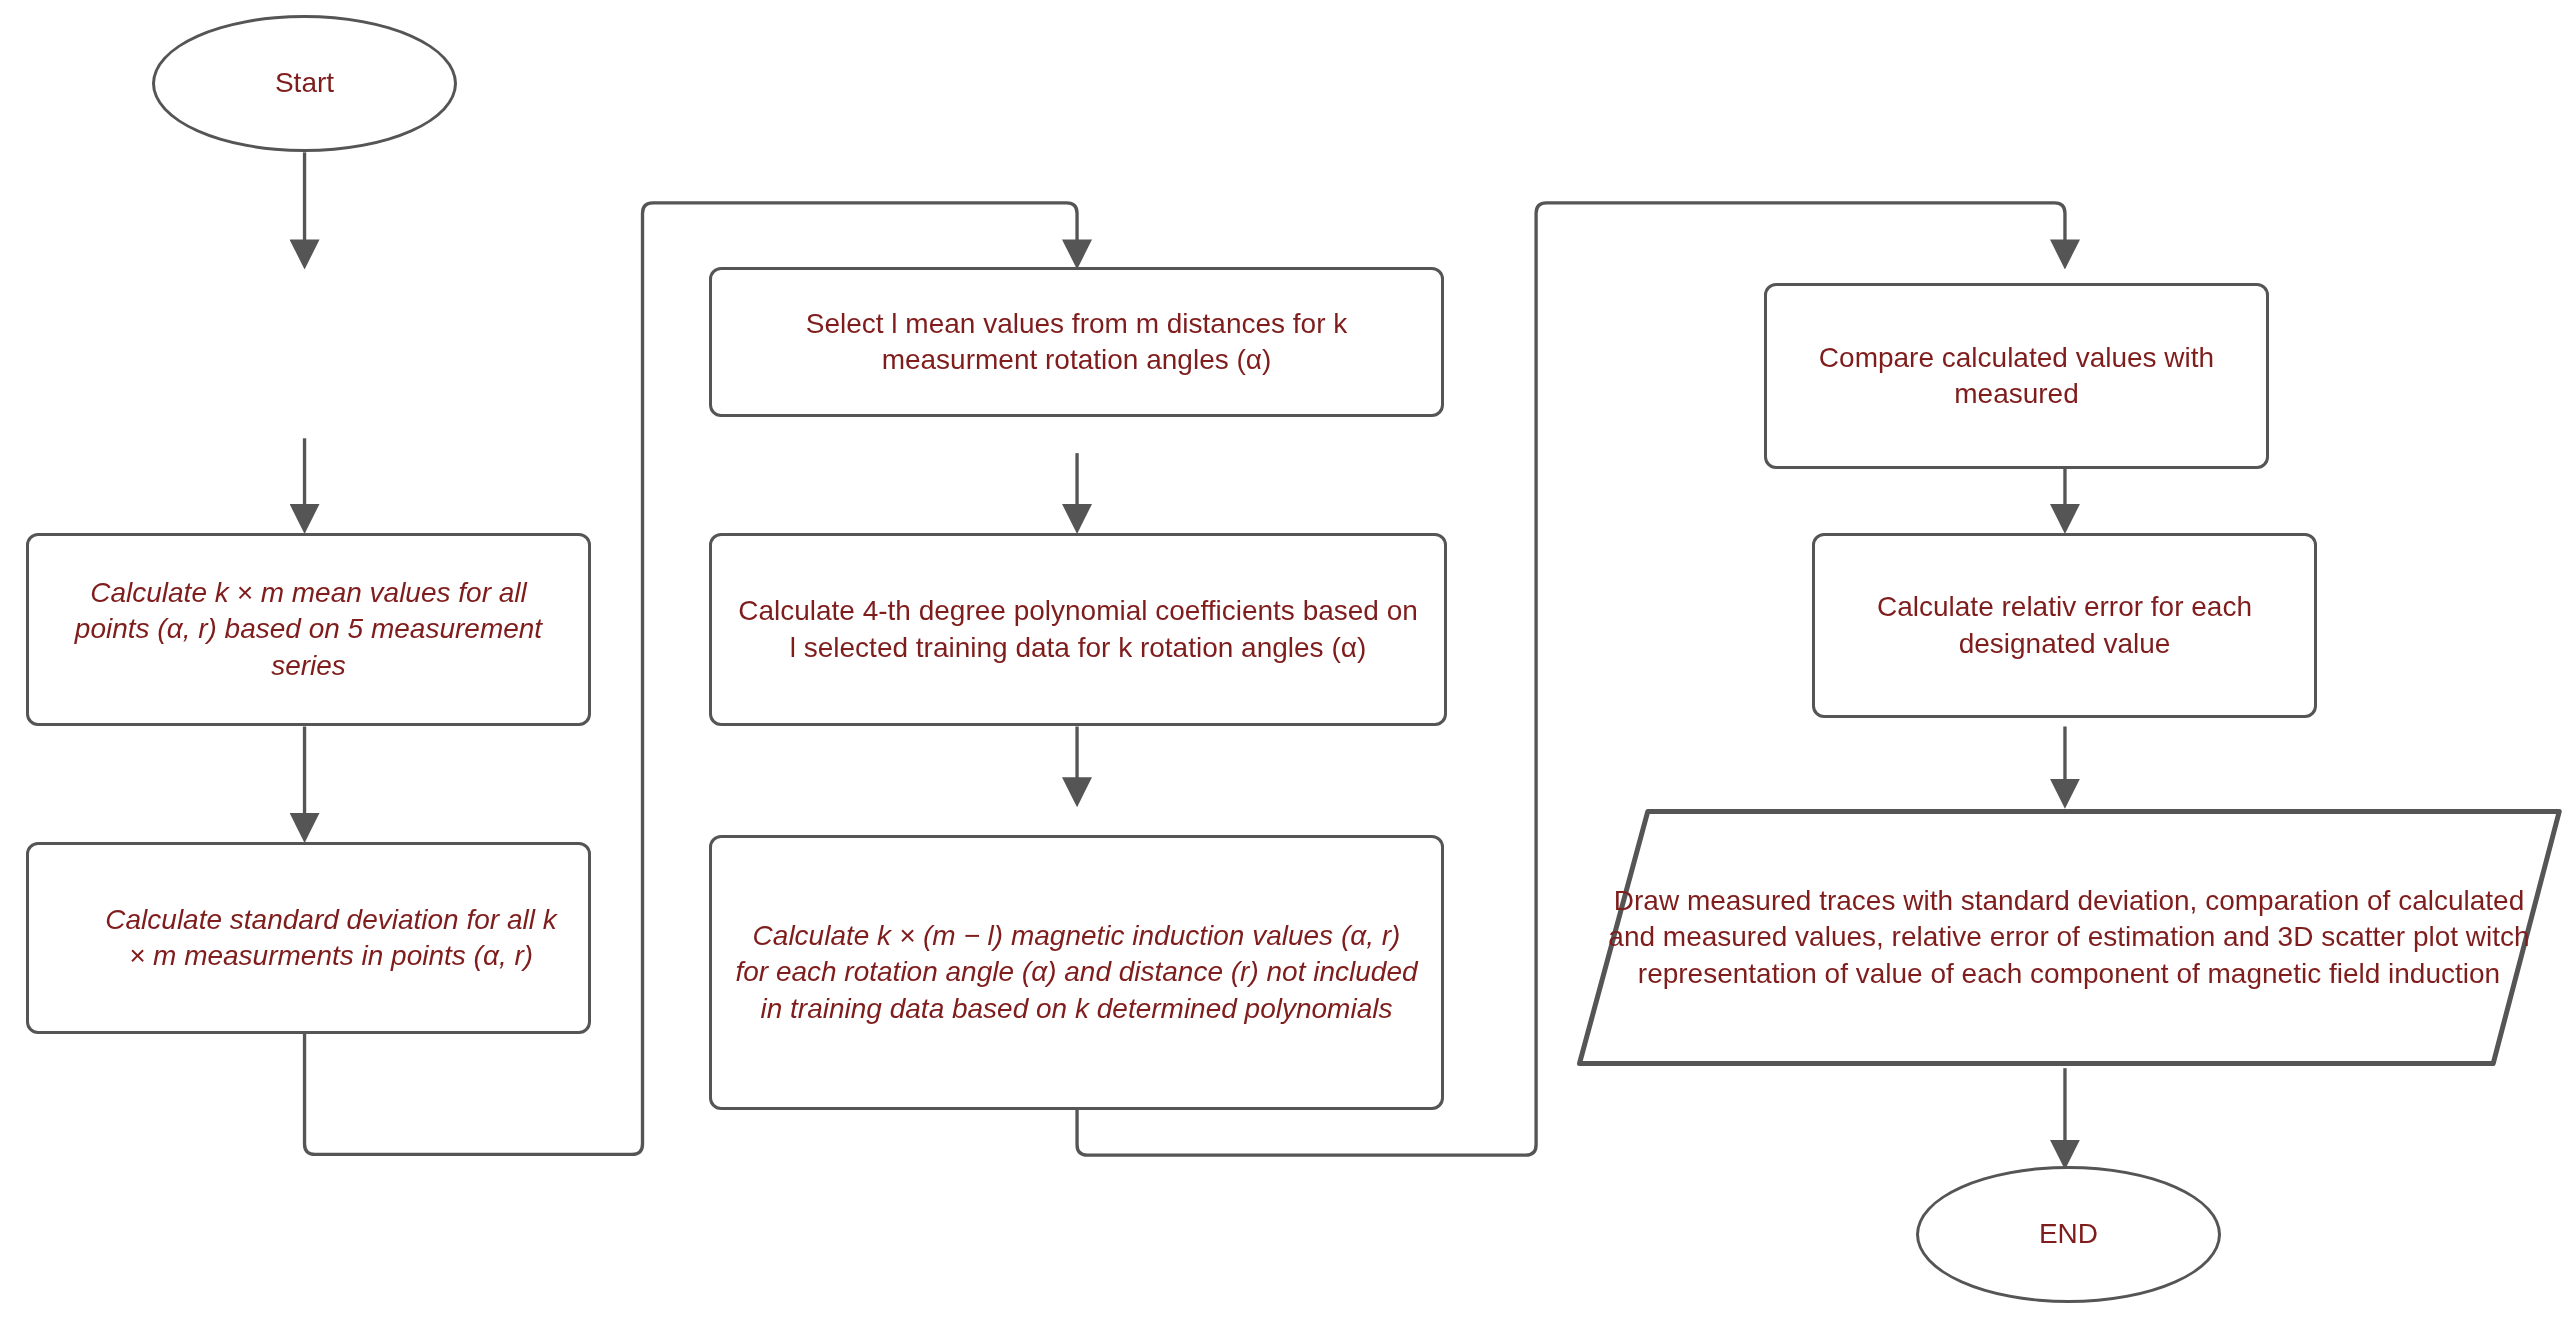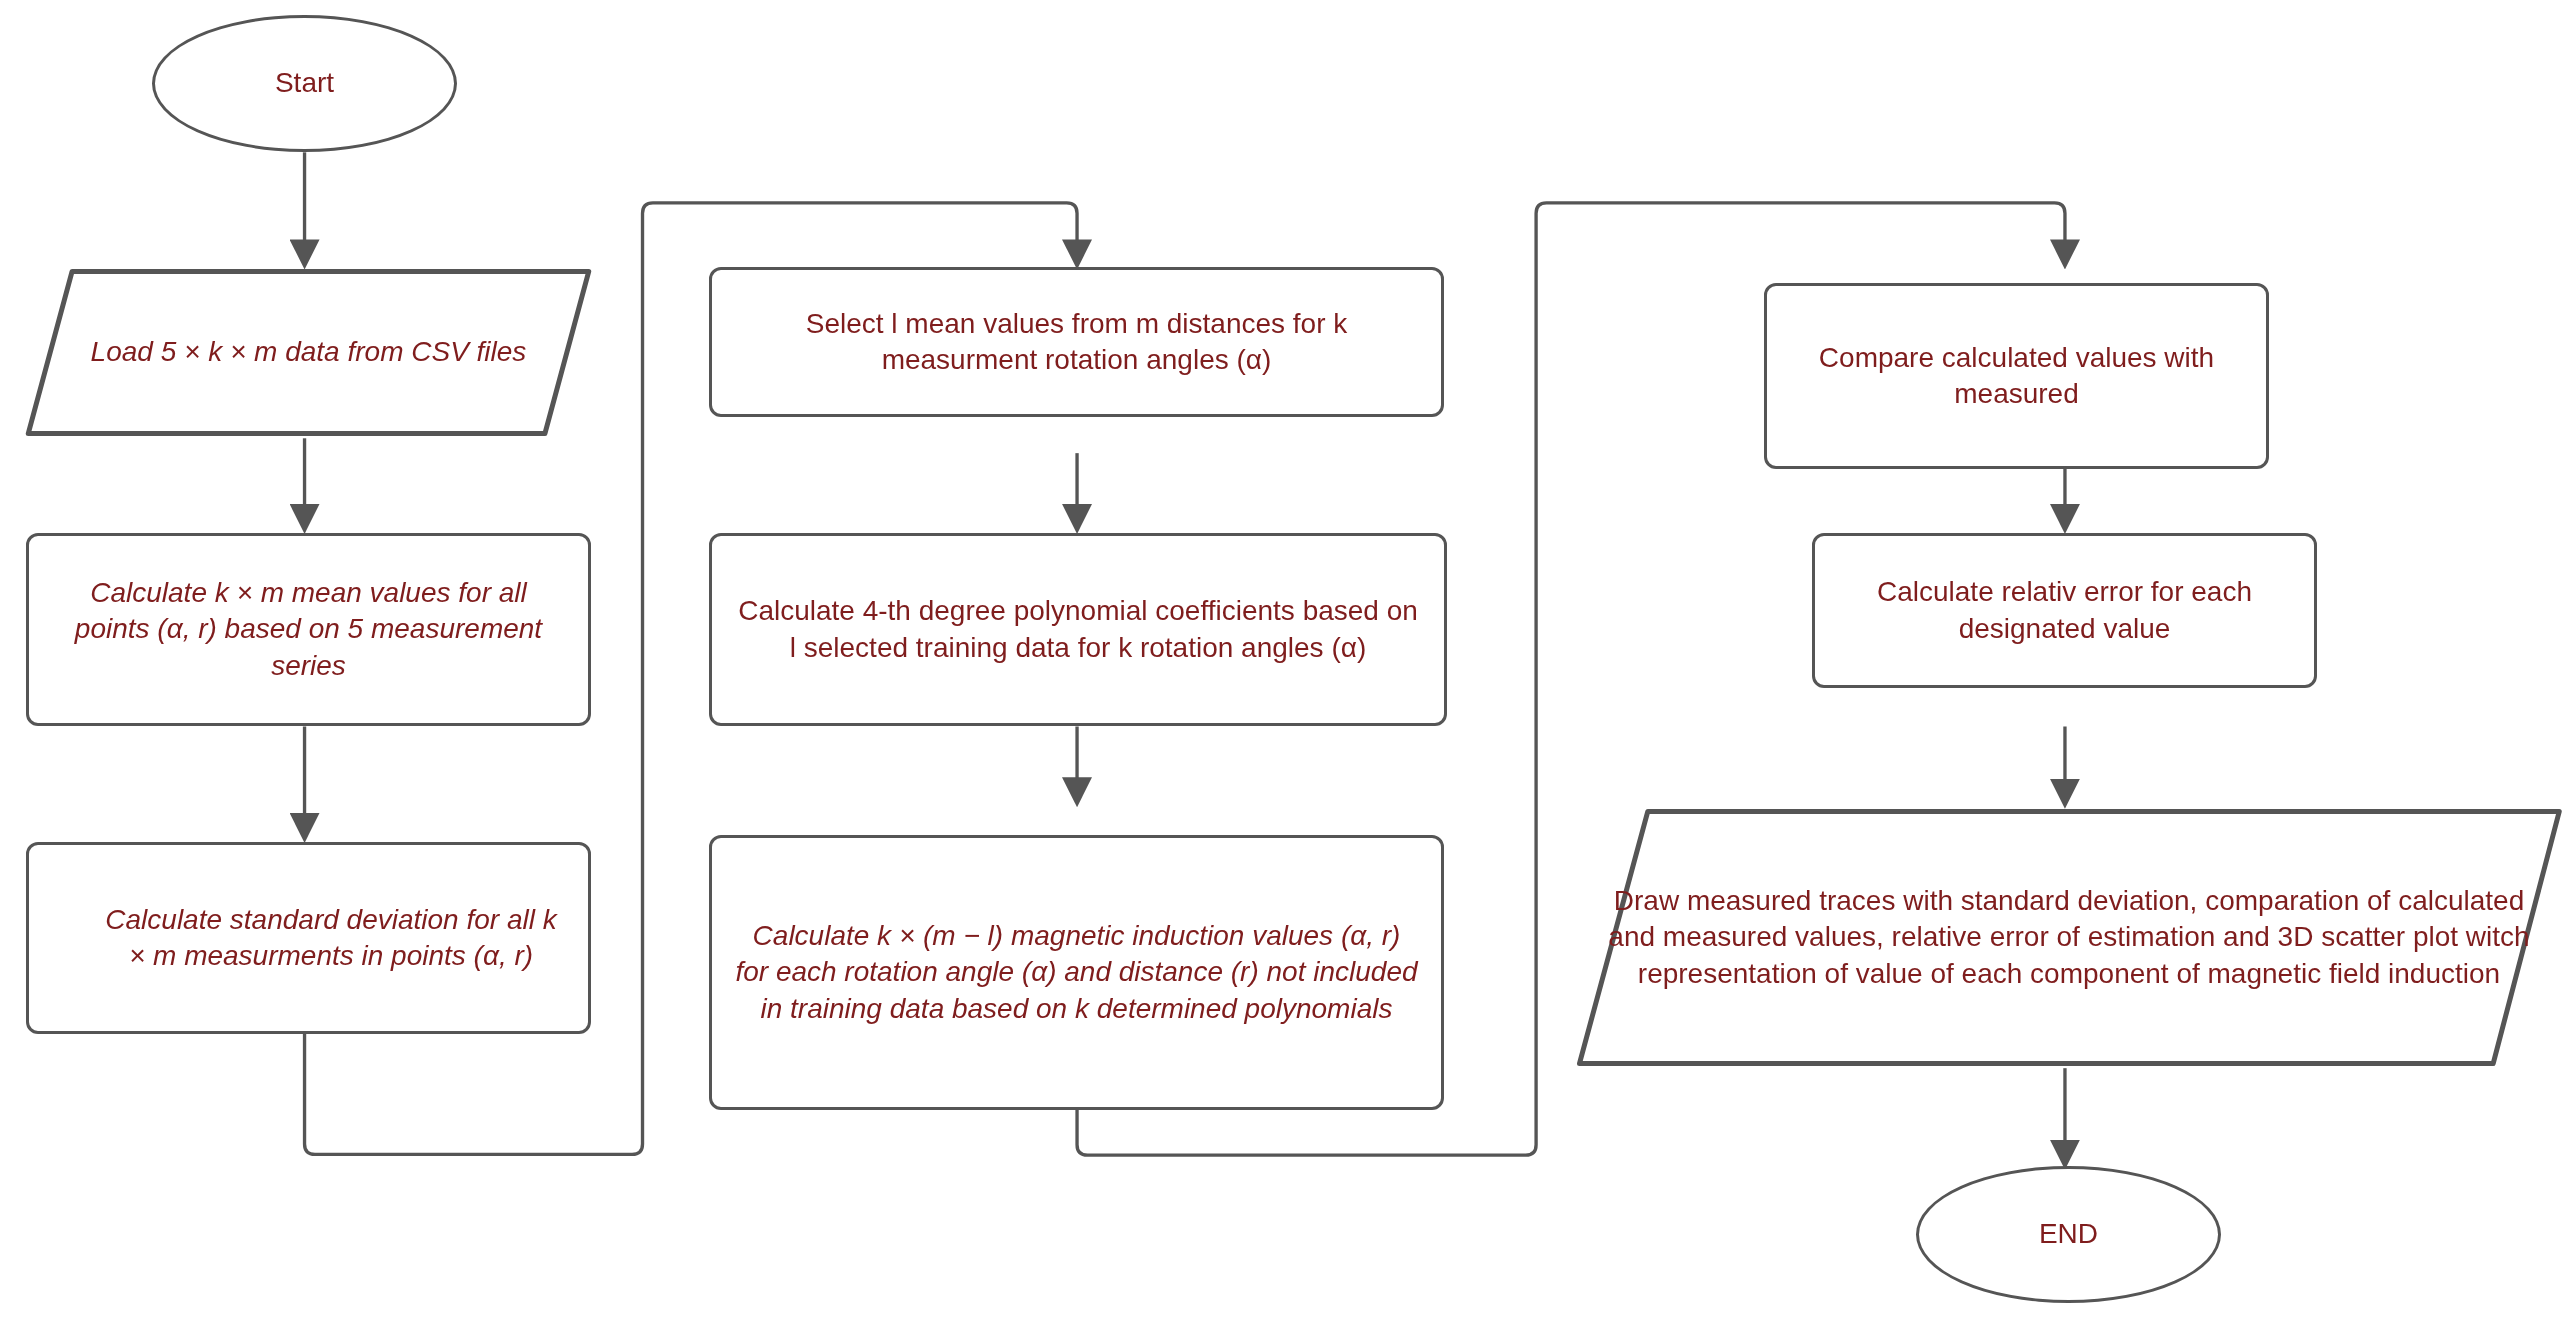--- a/index.html
+++ b/index.html
@@ -105,26 +105,20 @@
       <path d="M 2780 978 L 2780 1082" marker-end="url(#arrow)"></path>
 
       <path d="M 2780 1438 L 2780 1568" marker-end="url(#arrow)"></path>
     </g>
   </svg>
 
   <div class="node ellipse" style="left:152px; top:15px; width:305px; height:137px;">
     <span class="label">Start</span>
   </div>
 
-  <div class="node para italic" style="left:26px; top:267px; width:565px; height:171px;">
-    <svg viewBox="0 0 760 230" preserveAspectRatio="none">
-      <path d="M 62 6 L 757 6 L 698 224 L 3 224 Z" fill="#ffffff" stroke="#555555" stroke-width="5" stroke-linejoin="round" vector-effect="non-scaling-stroke"></path>
-    </svg>
-    <span class="label">Load 5 × k × m data from CSV files</span>
-  </div>
 
   <div class="node box italic" style="left:26px; top:533px; width:565px; height:193px;">
     <span class="label">Calculate k × m mean values for all points (α, r) based on 5 measurement series</span>
   </div>
 
   <div class="node box italic" style="left:26px; top:842px; width:565px; height:192px;padding-left:45px;">
     <span class="label">Calculate standard deviation for all k × m measurments in points (α, r)</span>
   </div>
 
   <div class="node box" style="left:709px; top:267px; width:735px; height:150px;">
@@ -136,21 +130,21 @@
   </div>
 
   <div class="node box italic" style="left:709px; top:835px; width:735px; height:275px;">
     <span class="label">Calculate k × (m − l) magnetic induction values (α, r) for each rotation angle (α) and distance (r) not included in training data based on k determined polynomials</span>
   </div>
 
   <div class="node box" style="left:1764px; top:267px; width:505px; height:186px;margin-top:16px;">
     <span class="label">Compare calculated values with measured</span>
   </div>
 
-  <div class="node box" style="left:1812px; top:533px; width:505px; height:155px;">
+  <div class="node box" style="left:1812px; top:533px; width:505px; height:185px;">
     <span class="label">Calculate relativ error for each designated value</span>
   </div>
 
   <div class="node para" style="left:1575px; top:807px; width:988px; height:261px;">
     <svg viewBox="0 0 1330 352" preserveAspectRatio="none">
       <path d="M 98 6 L 1325 6 L 1236 346 L 6 346 Z" fill="#ffffff" stroke="#555555" stroke-width="5" stroke-linejoin="round" vector-effect="non-scaling-stroke"></path>
     </svg>
     <span class="label">Draw measured traces with standard deviation, comparation of calculated and measured values, relative error of estimation and 3D scatter plot witch representation of value of each component of magnetic field induction</span>
   </div>
 

